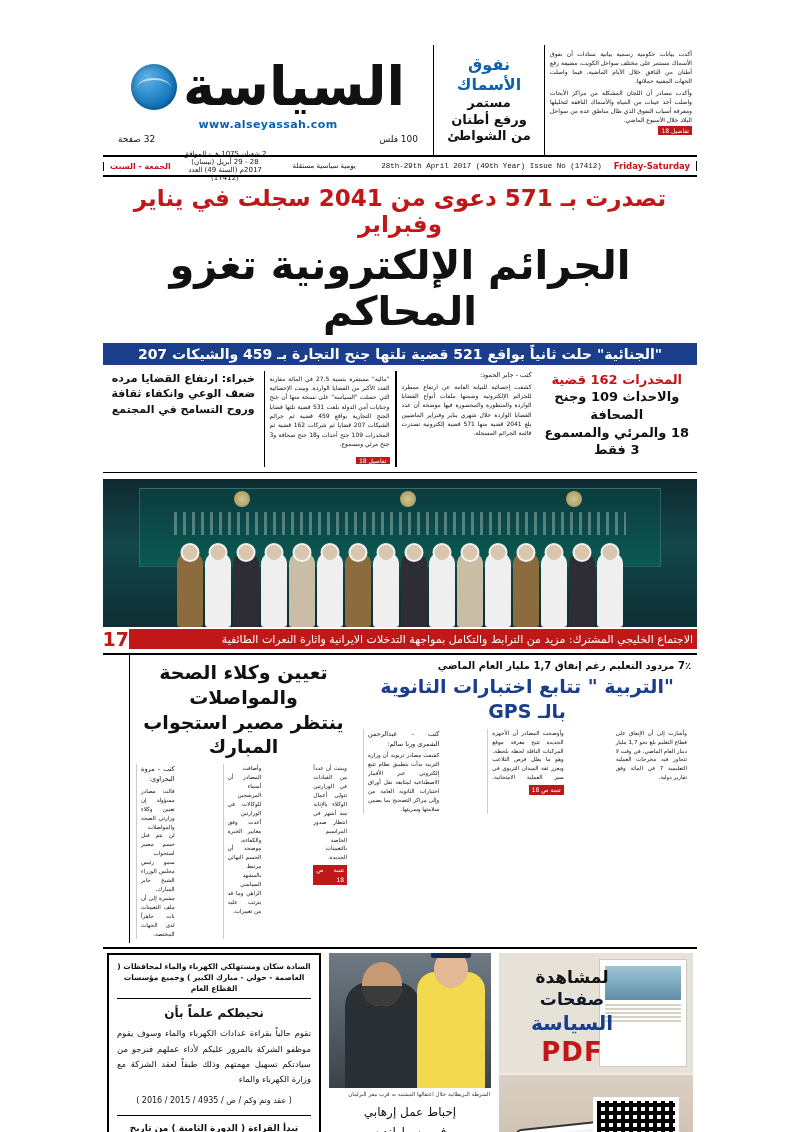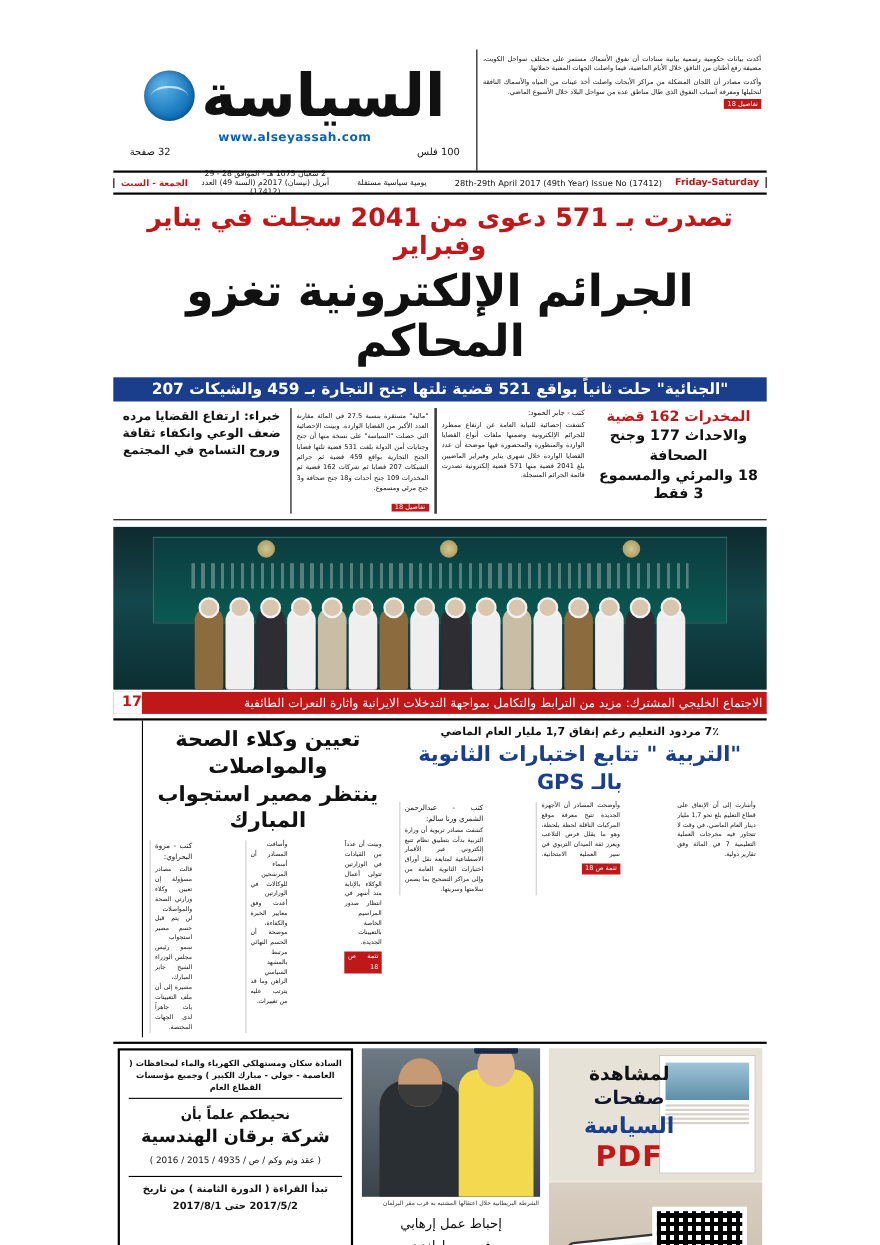--- a/index.html
+++ b/index.html
@@ -21,21 +21,21 @@
   .mast-mid .t1{font-size:16px;font-weight:bold;color:#0b63b0;line-height:1.25;}
   .mast-mid .t2{font-size:13px;font-weight:bold;line-height:1.3;}
 
   .mast-left{flex:1;border-left:1px solid #000;padding:4px 5px;font-size:6px;line-height:1.5;text-align:justify;}
   .mast-left .tag{display:inline-block;background:#c01718;color:#fff;font-size:6px;padding:0 3px;margin-top:2px;}
 
   
   .datebar{display:flex;flex-direction:row-reverse;align-items:center;border-top:2px solid #000;border-bottom:2px solid #000;height:18px;font-size:8px;}
   .datebar .ar{padding:0 6px;font-weight:bold;color:#c01718;border-left:1px solid #000;}
   .datebar .ar2{padding:0 6px;color:#111;flex:1;text-align:center;font-size:7px;}
-  .datebar .en{padding:0 6px;color:#111;font-size:7.5px;text-align:right;}
+  .datebar .en{padding:0 6px;color:#111;font-size:7.5px;text-align:right;font-family:Liberation Mono, monospace;}
   .datebar .kicker{padding:0 6px;color:#c01718;font-weight:bold;border-right:1px solid #000;font-size:8.5px;}
 
   
   .lead{padding:8px 4px 2px;text-align:center;}
   .lead .sub{color:#c01718;font-size:23px;font-weight:bold;line-height:1.15;}
   .lead .main{font-size:40px;font-weight:bold;line-height:1.15;margin-top:4px;}
   .bluebar{margin:7px 0 0;background:#1a3e8c;color:#fff;font-size:14px;font-weight:bold;text-align:center;padding:3px 0;}
 
   
   .trio{display:flex;flex-direction:row-reverse;margin-top:6px;border-bottom:1px solid #000;padding-bottom:5px;}
@@ -58,29 +58,29 @@
   .photo .lamp{position:absolute;top:8%;width:16px;height:16px;border-radius:50%;background:radial-gradient(circle,#ffe9b0,#caa24a);opacity:.8;}
   .people{position:absolute;left:0;right:0;bottom:0;height:62%;display:flex;justify-content:center;align-items:flex-end;}
   .p{width:26px;height:82%;margin:0 1px;border-radius:12px 12px 3px 3px;position:relative;}
   .p:before{content:"";position:absolute;left:50%;transform:translateX(-50%);top:-9px;width:15px;height:15px;border-radius:50%;background:#d9c6ae;border:2px solid #f2f2f2;}
   .pw{background:#efefef;}
   .pd{background:#2d2d33;}
   .pb{background:#8c6b3f;}
   .pg{background:#c9bda5;}
   .redbar{background:#c01718;color:#fff;display:flex;flex-direction:row-reverse;align-items:center;height:20px;margin-top:2px;}
   .redbar .txt{flex:1;font-size:11px;font-weight:normal;padding:0 4px;}
-  .redbar .num{background:#fff;color:#c01718;font-weight:bold;font-size:13px;width:26px;text-align:right;line-height:20px;}
+  .redbar .num{background:#fff;color:#c01718;font-weight:bold;font-size:19px;width:26px;text-align:right;line-height:20px;}
 
   
   .mid{display:flex;flex-direction:row-reverse;border-top:2px solid #000;margin-top:4px;}
   .mid .right{width:215px;padding:5px 6px 4px;border-left:1px solid #000;margin-left:26px;}
   .mid .left{flex:1;padding:5px 6px 4px;}
   .mid h2{font-size:19px;font-weight:bold;line-height:1.3;margin:0;text-align:center;}
   .mid h2.blue{color:#1a3e8c;}
-  .mid .kick{font-size:10px;font-weight:bold;text-align:center;margin-bottom:3px;}
+  .mid .kick{font-size:10px;font-weight:bold;text-align:right;margin-bottom:3px;}
   .cols3{display:flex;flex-direction:row-reverse;margin-top:5px;gap:44px;}
   .cols3 .col{flex:1;padding:0 4px;font-size:5.6px;line-height:1.6;text-align:justify;border-left:1px solid #ccc;}
   .cols3 .col:last-child{border-left:0;}
 
   
   .bottom{display:flex;flex-direction:row-reverse;border-top:2px solid #000;margin-top:4px;height:300px;}
   .ad{width:214px;border:2px solid #000;margin:4px;padding:6px 8px;text-align:center;box-sizing:border-box;}
   .ad .l1{font-size:7.5px;font-weight:bold;line-height:1.5;border-bottom:1px solid #000;padding-bottom:4px;}
   .ad .l2{font-size:12px;font-weight:bold;margin-top:7px;}
   .ad .l3{font-size:16px;font-weight:bold;color:#111;margin-top:3px;}
@@ -131,20 +131,26 @@
           <div class="logo-word">السياسة</div>
           <div class="globe"></div>
         </div>
         <div class="site-url">www.alseyassah.com</div>
         <div class="meta-line">
           <div>32 صفحة</div>
           <div>100 فلس</div>
         </div>
       </div>
 
+      <div class="mast-mid">
+        <div class="t1">نفوق الأسماك</div>
+        <div class="t2">مستمر</div>
+        <div class="t2">ورفع أطنان</div>
+        <div class="t2">من الشواطئ</div>
+      </div>
 
       <div class="mast-left">
         <div>أكدت بيانات حكومية رسمية بيانية سنادات أن نفوق الأسماك مستمر على مختلف سواحل الكويت، مضيفة رفع أطنان من النافق خلال الأيام الماضية، فيما واصلت الجهات المعنية حملاتها.</div>
         <div style="margin-top:3px">وأكدت مصادر أن اللجان المشكلة من مراكز الأبحاث واصلت أخذ عينات من المياه والأسماك النافقة لتحليلها ومعرفة أسباب النفوق الذي طال مناطق عدة من سواحل البلاد خلال الأسبوع الماضي.</div>
         <div class="tag">تفاصيل 18</div>
       </div>
     </div>
 
     <div class="datebar">
       <div class="ar">الجمعة - السبت</div>
@@ -169,21 +175,21 @@
       <div class="cell c2" style="width:120px;flex:0 0 120px;text-align:justify">
         <div class="body">"مالية" مستقرة بنسبة 27.5 في المائة مقارنة العدد الأكبر من القضايا الواردة. وبينت الإحصائية التي حصلت "السياسة" على نسخة منها أن جنح وجنايات أمن الدولة بلغت 531 قضية تلتها قضايا الجنح التجارية بواقع 459 قضية ثم جرائم الشيكات 207 قضايا ثم شركات 162 قضية ثم المخدرات 109 جنح أحداث و18 جنح صحافة و3 جنح مرئي ومسموع.</div>
         <div class="tagred">تفاصيل 18</div>
       </div>
       <div class="cell" style="width:130px;flex:0 0 130px;border-left:1px solid #000;">
         <div class="byline">كتب - جابر الحمود:</div>
         <div class="body">كشفت إحصائية للنيابة العامة عن ارتفاع ممطرد للجرائم الإلكترونية وضمنها ملفات أنواع القضايا الواردة والمنظورة والمحصورة فيها موضحة أن عدد القضايا الواردة خلال شهري يناير وفبراير الماضيين بلغ 2041 قضية منها 571 قضية إلكترونية تصدرت قائمة الجرائم المسجلة.</div>
       </div>
       <div class="cell c3">
         <h3 class="red">المخدرات 162 قضية</h3>
-        <h3>والاحداث 177 وجنح الصحافة</h3>
+        <h3>والاحداث 109 وجنح الصحافة</h3>
         <h3>18 والمرئي والمسموع 3 فقط</h3>
       </div>
     </div>
 
     <div class="photo-wrap">
       <div class="photo">
         <div class="backdrop"></div>
         <div class="calig"></div>
         <div class="lamp" style="left:22%"></div>
         <div class="lamp" style="left:50%"></div>
@@ -247,21 +253,21 @@
             <span>وأشارت إلى أن الإنفاق على قطاع التعليم بلغ نحو 1,7 مليار دينار العام الماضي، في وقت لا تتجاوز فيه مخرجات العملية التعليمية 7 في المائة وفق تقارير دولية.</span>
           </div>
         </div>
       </div>
     </div>
 
     <div class="bottom">
       <div class="ad">
         <div class="l1">السادة سكان ومستهلكي الكهرباء والماء لمحافظات ( العاصمة - حولي - مبارك الكبير ) وجميع مؤسسات القطاع العام</div>
         <div class="l2">نحيطكم علماً بأن</div>
-        <div class="l3">شركة برقان الهندسية</div>
+        <div class="l4">تقوم حالياً بقراءة عدادات الكهرباء والماء وسوف يقوم موظفو الشركة بالمرور عليكم لأداء عملهم فنرجو من سيادتكم تسهيل مهمتهم وذلك طبقاً لعقد الشركة مع وزارة الكهرباء والماء</div>
         <div class="l5">( عقد وتم وكم / ص / 4935 / 2015 / 2016 )</div>
         <div class="l6">تبدأ القراءة ( الدورة الثامنة ) من تاريخ 2017/5/2 حتى 2017/8/1</div>
       </div>
 
       <div class="news-col">
         <div class="news-photo">
           <div class="np-man"></div>
           <div class="np-cop"></div>
         </div>
         <div class="cap">الشرطة البريطانية خلال اعتقالها المشتبه به قرب مقر البرلمان</div>

